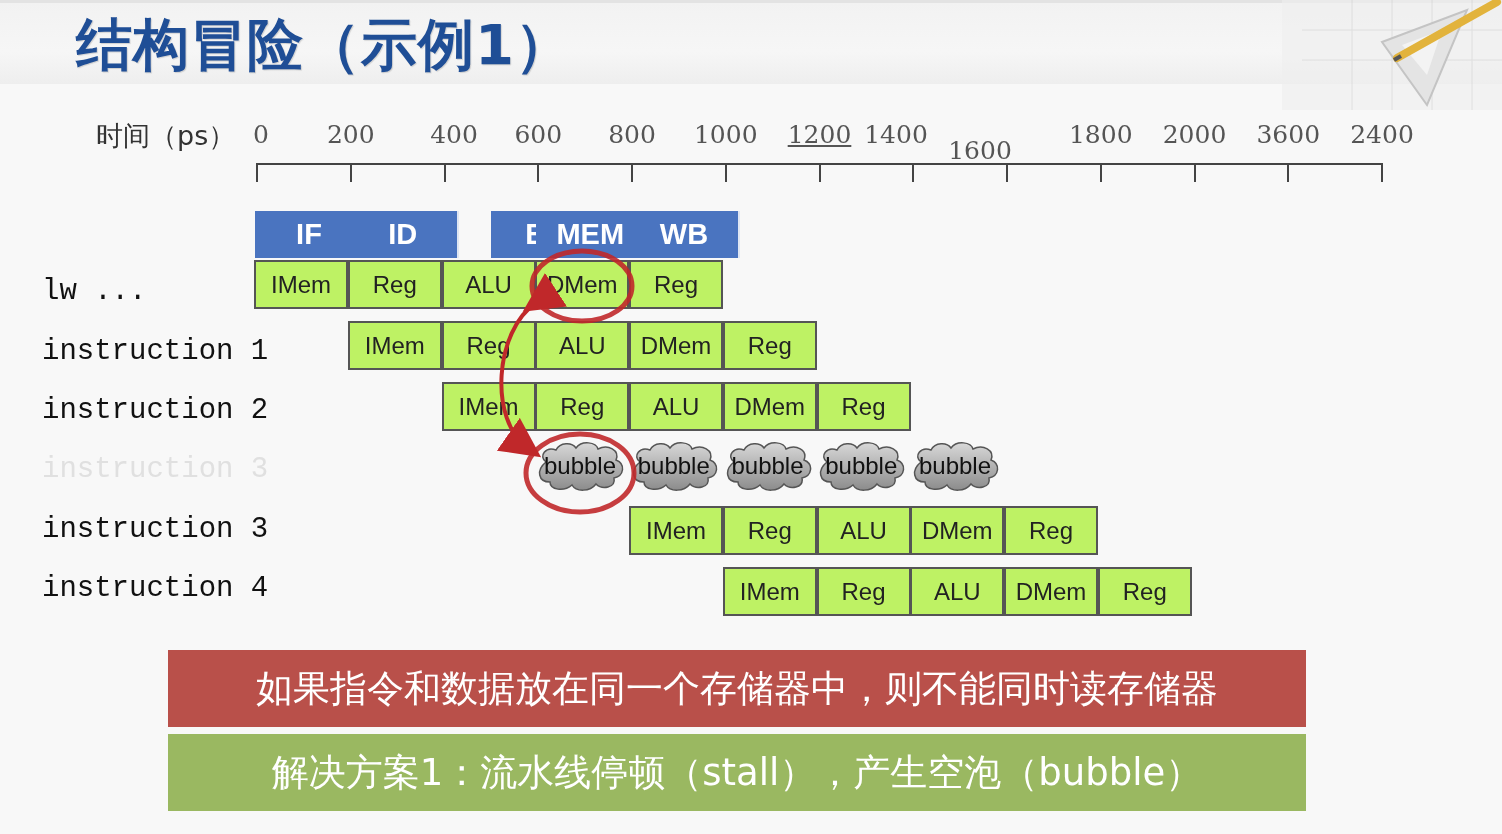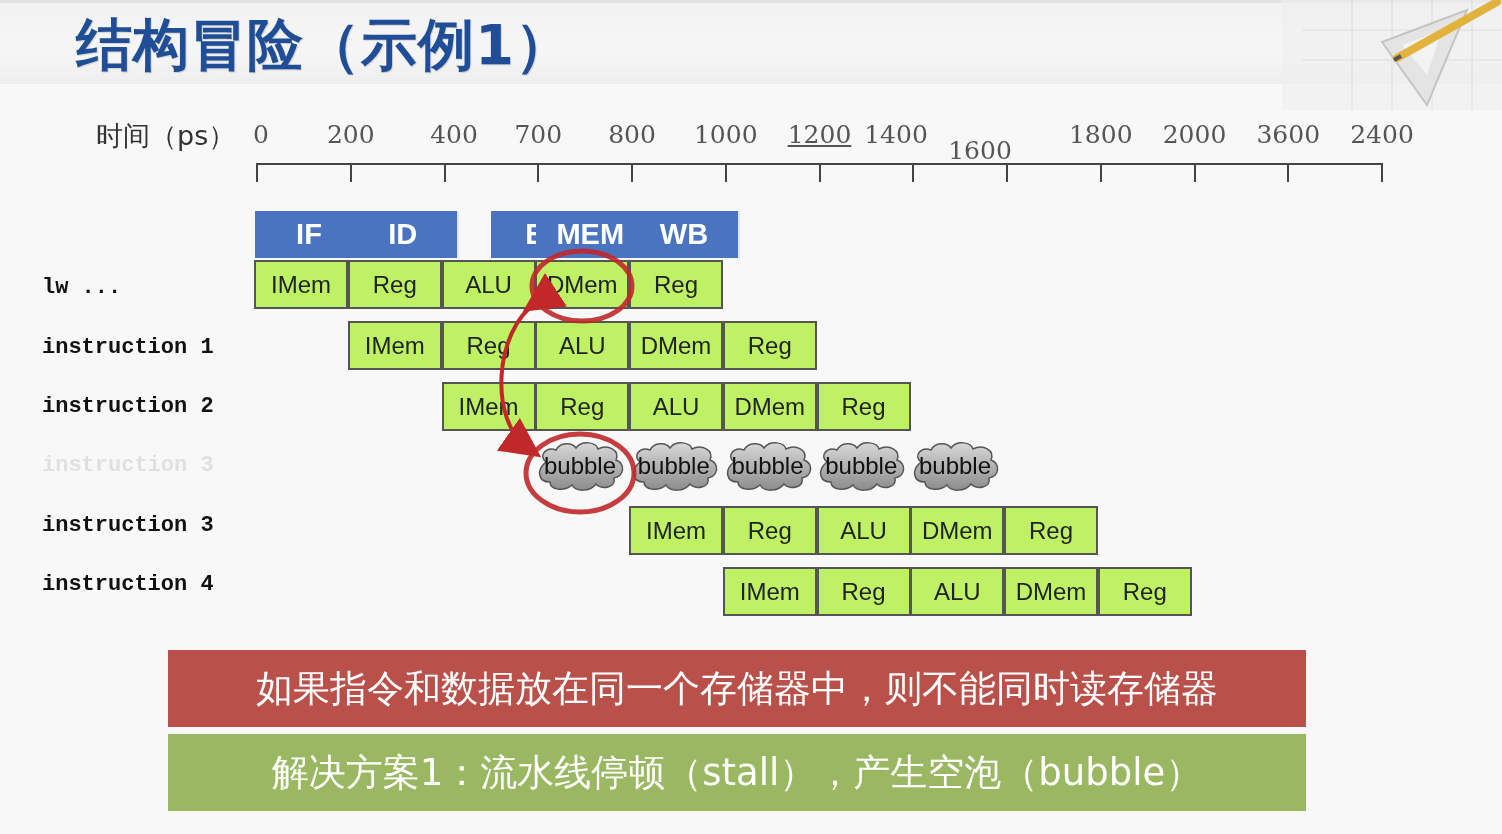--- a/index.html
+++ b/index.html
@@ -50,21 +50,21 @@
   .cell {
     position: absolute; height: 49px; width: 94px;
     background: #bef264; border: 2px solid #555;
     display: flex; align-items: center; justify-content: center;
     font-size: 24px; color: #222;
     margin-left: -1px;
   }
   .row-label {
     position: absolute; left: 42px;
     font-family: "Liberation Mono", "DejaVu Sans Mono", monospace;
-    font-weight: bold; font-size: 22px; color: #111;
+    font-weight: normal; font-size: 29px; color: #111;
     white-space: pre;
   }
   .row-label.faded { color: #e0e0e0; }
   .bubble {
     position: absolute; top: 440px; height: 52px; width: 96px;
     display: flex; align-items: center; justify-content: center;
     font-size: 24px; color: #111;
   }
   .bubble svg { position: absolute; left: 0; top: 0; }
   .bubble span { position: relative; }
@@ -104,21 +104,21 @@
 <div class="axis-label">时间（ps）</div>
 
 <div id="ticks">
   <div class="axis-line"></div>
 <div class="tick-label" style="left: 261px;">0</div>
     <div class="tick" style="left: 256px;"></div>
     <div class="tick-label" style="left: 350.75px;">200</div>
     <div class="tick" style="left: 349.75px;"></div>
     <div class="tick-label" style="left: 446px; margin-left: 8px;">400</div>
     <div class="tick" style="left: 443.5px;"></div>
-    <div class="tick-label" style="left: 538.25px;">700</div>
+    <div class="tick-label" style="left: 538.25px;">600</div>
     <div class="tick" style="left: 537.25px;"></div>
     <div class="tick-label" style="left: 632px;">800</div>
     <div class="tick" style="left: 631px;"></div>
     <div class="tick-label" style="left: 725.75px;">1000</div>
     <div class="tick" style="left: 724.75px;"></div>
     <div class="tick-label" style="left: 819.5px; text-decoration: underline;">1200</div>
     <div class="tick" style="left: 818.5px;"></div>
     <div class="tick-label" style="left: 896px;">1400</div>
     <div class="tick" style="left: 912.25px;"></div>
     <div class="tick-label" style="left: 980px; margin-top: 16px;">1600</div>

